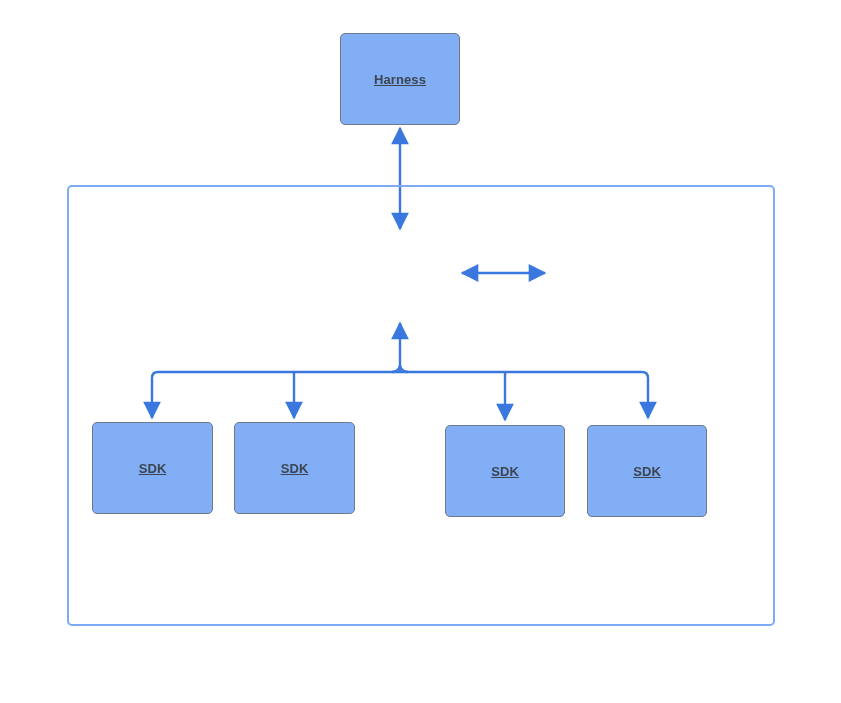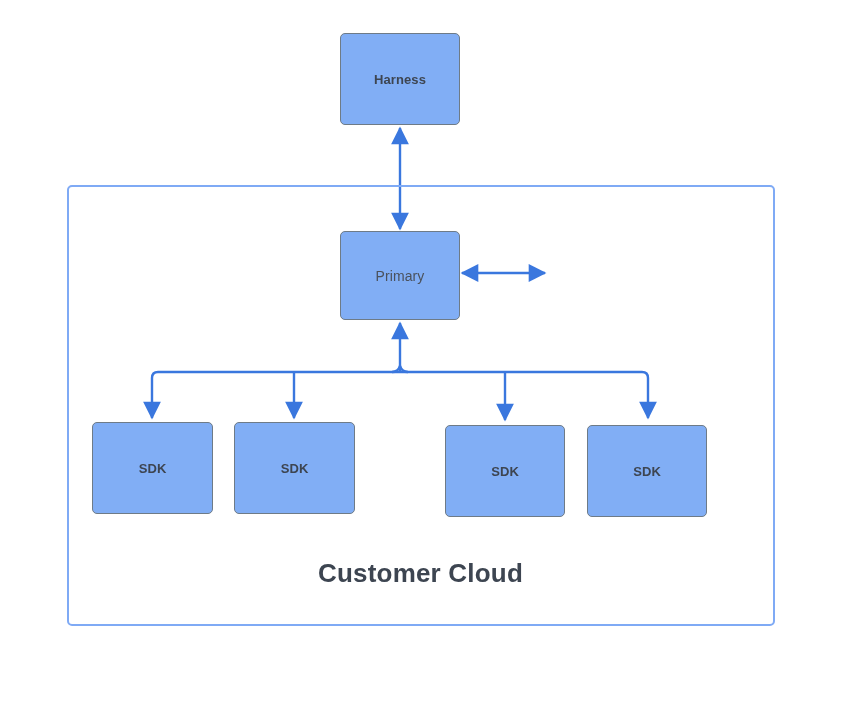--- a/index.html
+++ b/index.html
@@ -38,20 +38,21 @@
     background: #81AEF5;
     border: 1px solid #6E7B87;
     color: #3B4450;
     box-shadow: 0 0 0 0 rgba(0,0,0,0);
   }
   .node-label {
     font-size: 13px;
     line-height: 1;
     letter-spacing: 0.1px;
     color: #3D4551;
+    text-decoration: underline;
   }
   .node-label.bold { font-weight: bold; }
   .node-label.regular { font-weight: normal; font-size: 14px; color: #4A515C; }
 
   
   #node-harness { left: 340px; top: 33px; width: 120px; height: 92px; }
   
   #node-primary { left: 340px; top: 231px; width: 120px; height: 89px; }
   
   #node-sdk-1 { left: 92px;  top: 422px; width: 121px; height: 92px; }
@@ -140,29 +141,25 @@
 
       <path d="M294,372 L294,418" marker-end="url(#arrow-end)"></path>
       <path d="M505,372 L505,420" marker-end="url(#arrow-end)"></path>
 
       <path d="M392,372 Q398,372 400,366 Q402,372 408,372"></path>
     </g>
   </svg>
 
   <div id="container-customer-cloud"></div>
 
-  <div id="label-customer-cloud">Customer Cloud</div>
 
   <div class="node" id="node-harness">
     <span class="node-label bold">Harness</span>
   </div>
 
-  <div class="node" id="node-primary">
-    <span class="node-label regular">Primary</span>
-  </div>
 
 
   <div class="node" id="node-sdk-1">
     <span class="node-label bold">SDK</span>
   </div>
   <div class="node" id="node-sdk-2">
     <span class="node-label bold">SDK</span>
   </div>
   <div class="node" id="node-sdk-3">
     <span class="node-label bold">SDK</span>

